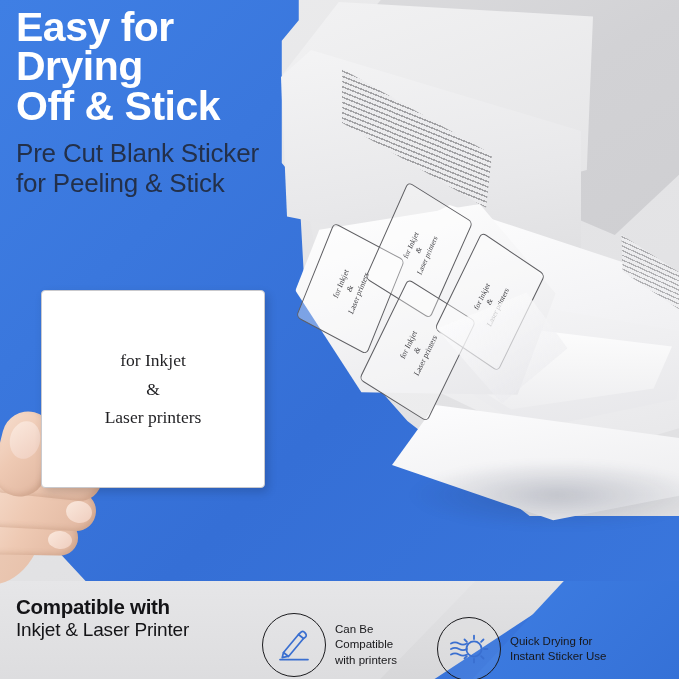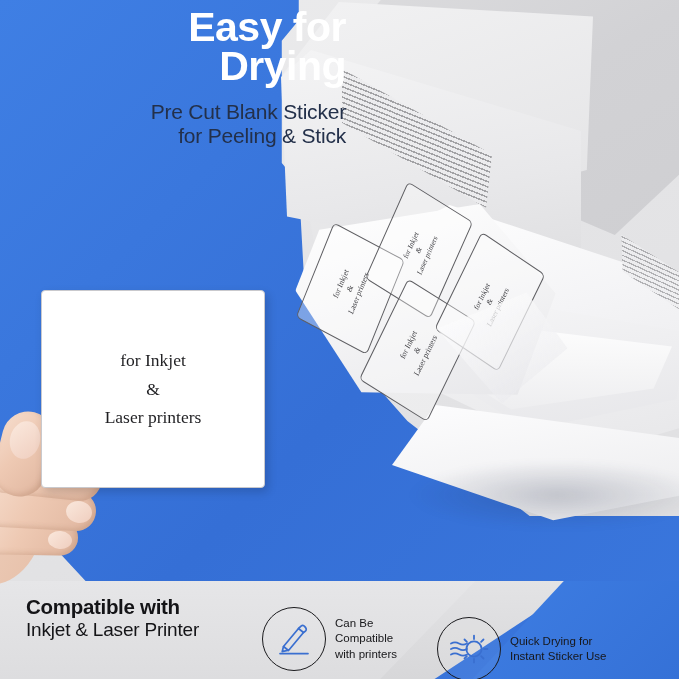--- a/index.html
+++ b/index.html
@@ -28,29 +28,29 @@
     clip-path:polygon(0 0, 86% 0, 64% 100%, 0 100%);
   }
   .bottom-strip-2{
     position:absolute;left:0;bottom:0;width:100%;height:98px;
     background:linear-gradient(180deg,#e6e6e8,#dddddf);
     clip-path:polygon(0 0, 70% 0, 56% 100%, 0 100%);
   }
 
   
   .headline{
-    position:absolute;left:16px;top:8px;width:330px;z-index:40;text-align:right;
+    position:absolute;left:16px;top:8px;width:330px;z-index:40;
   }
   .headline h1{
     margin:0;color:#ffffff;font-weight:bold;
     font-size:41px;line-height:0.96;letter-spacing:-0.5px;
   }
   .headline h1 .ln{display:block;}
   .subtitle{
-    margin-top:13px;color:#23304a;font-size:21px;line-height:1.15;
+    margin-top:13px;color:#23304a;font-size:26px;line-height:1.15;
     letter-spacing:-0.2px;
   }
   .subtitle .ln{display:block;}
 
   
   .printer{position:absolute;left:237px;top:-10px;width:450px;height:560px;z-index:10;}
   .p-top{
     position:absolute;left:58px;top:10px;width:390px;height:235px;
     background:linear-gradient(150deg,#dddddf 0%,#d2d2d5 50%,#cfcfd2 100%);
     clip-path:polygon(22% 0%, 100% 0%, 100% 72%, 82% 100%, 0% 42%);
@@ -197,27 +197,27 @@
     text-align:center;
   }
   .card-text .ln{display:block;}
 
   
   .bottombar{
     position:absolute;left:0;bottom:0;width:679px;height:98px;z-index:45;
     display:flex;align-items:center;
   }
   .compat{
-    position:absolute;left:26px;top:14px;width:240px;color:#141417;
+    position:absolute;left:16px;top:14px;width:240px;color:#141417;
   }
   .compat .big{font-size:20.5px;font-weight:bold;letter-spacing:-0.3px;display:block;}
   .compat .small{font-size:19px;display:block;letter-spacing:-0.2px;}
 
   .feature{position:absolute;display:flex;align-items:center;gap:9px;}
-  .f-pen{left:262px;top:26px;}
+  .f-pen{left:262px;top:32px;}
   .f-dry{left:437px;top:36px;}
   .circ{
     width:62px;height:62px;border-radius:50%;
     border:1.7px solid #1b1b1e;
     display:flex;align-items:center;justify-content:center;
     flex:0 0 62px;
     background:rgba(255,255,255,0.06);
   }
   .ftxt{font-size:11.5px;line-height:1.32;color:#17171a;white-space:nowrap;}
   .ftxt .ln{display:block;}
@@ -300,20 +300,21 @@
       <span class="ln">for Inkjet</span>
       <span class="ln">&amp;</span>
       <span class="ln">Laser printers</span>
     </div>
   </div>
 
   <div class="headline">
     <h1>
       <span class="ln">Easy for</span>
       <span class="ln">Drying</span>
+      <span class="ln">Off &amp; Stick</span>
     </h1>
     <div class="subtitle">
       <span class="ln">Pre Cut Blank Sticker</span>
       <span class="ln">for Peeling &amp; Stick</span>
     </div>
   </div>
 
   <div class="bottom-blue-cut"></div>
   <div class="bottom-strip"></div>
   <div class="bottom-strip-2"></div>

